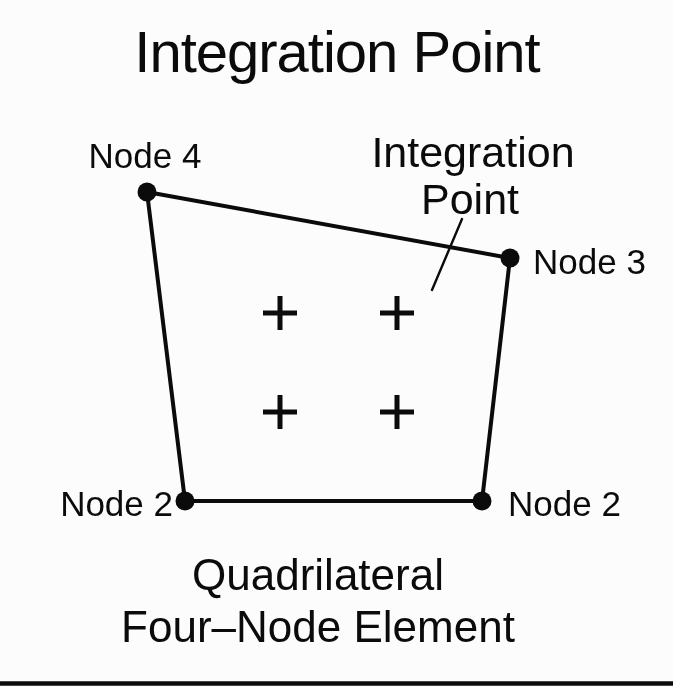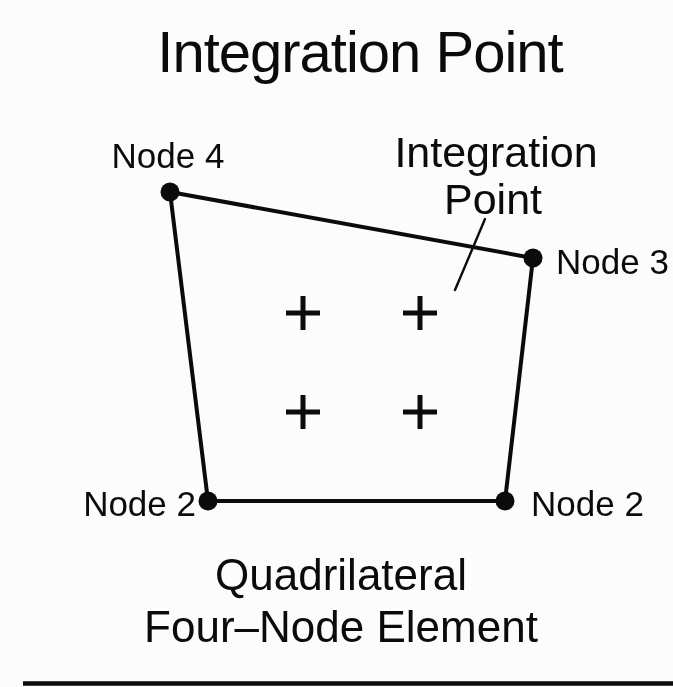--- a/index.html
+++ b/index.html
@@ -4,21 +4,21 @@
 <style>
   :root { --ink:#0b0b0b; --bg:#fcfcfc; }
   * { box-sizing: border-box; }
   html, body { margin:0; padding:0; }
   body {
     width:673px; height:687px;
     background:var(--bg);
     font-family:"Liberation Sans", sans-serif;
     overflow:hidden;
   }
-  .canvas { position:relative; width:556px; height:687px;margin-left:23px; }
+  .canvas { position:relative; width:556px; height:687px; }
   svg { display:block; }
   svg text { fill:var(--ink); font-family:"Liberation Sans", sans-serif; }
   .title-text  { font-size:58px; letter-spacing:-1px; }
   .node-label  { font-size:35px; }
   .annot-text  { font-size:43px; }
   .caption-text{ font-size:44px; }
   .edge   { stroke:var(--ink); stroke-width:4;   fill:none; stroke-linejoin:round; }
   .dot    { fill:var(--ink); stroke:none; }
   .plus   { stroke:var(--ink); stroke-width:5;   stroke-linecap:butt; }
   .leader { stroke:var(--ink); stroke-width:2.4; stroke-linecap:round; }

